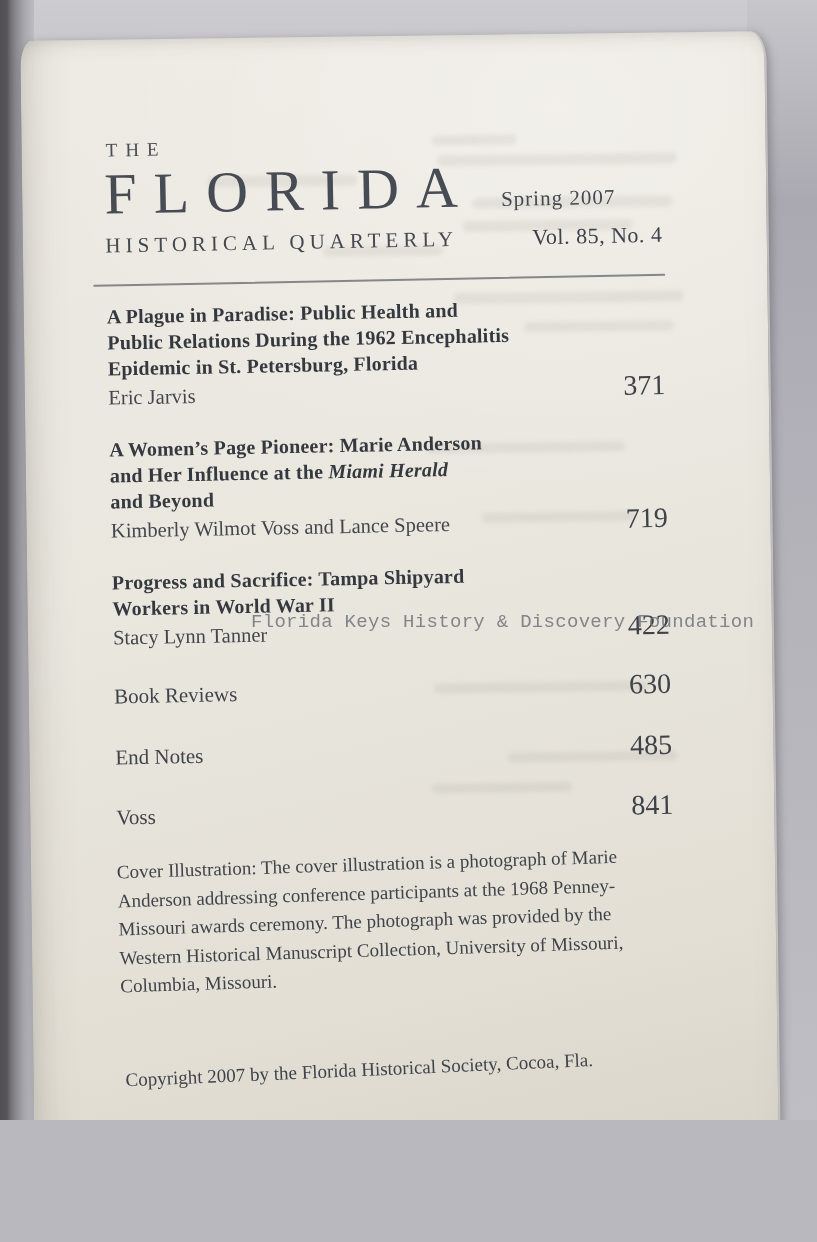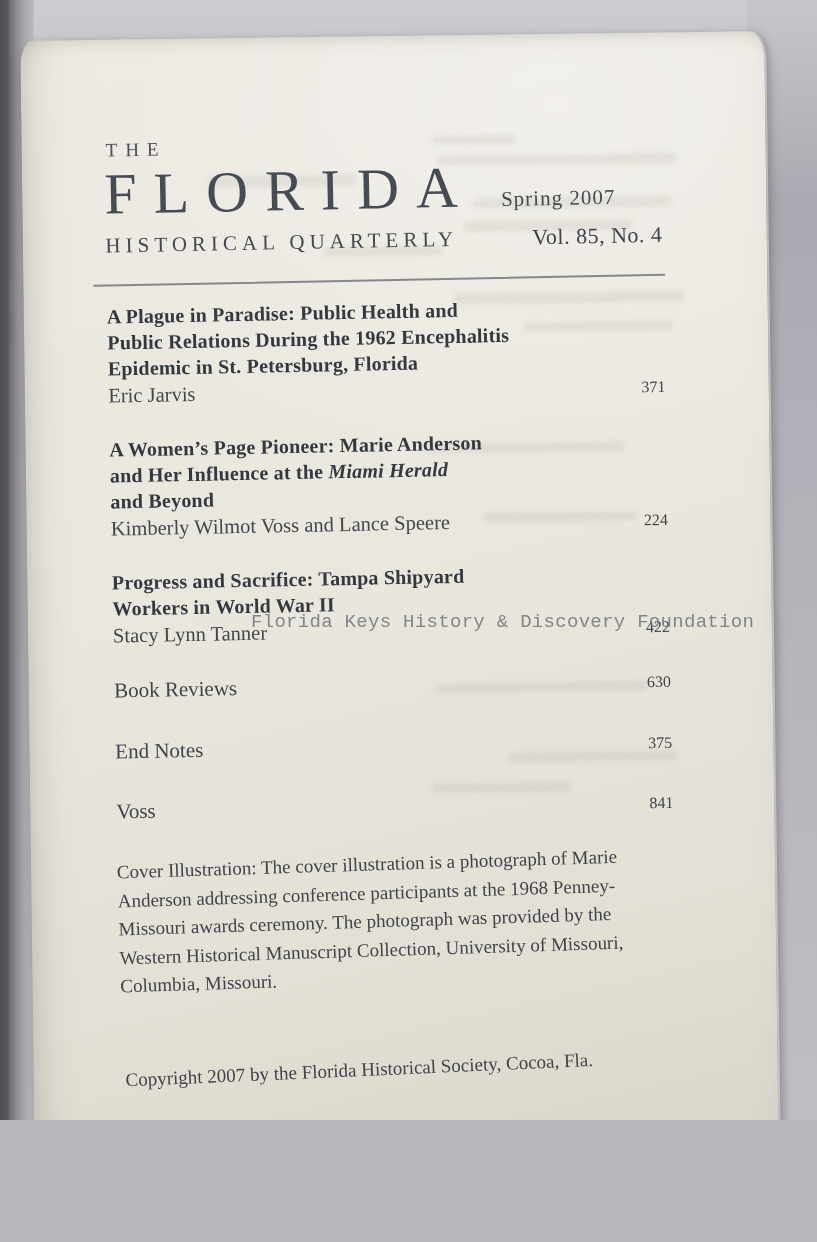--- a/index.html
+++ b/index.html
@@ -38,21 +38,21 @@
   .sub-row{display:flex;align-items:baseline;justify-content:space-between;margin-top:4px;}
   .subtitle{font-size:21px;letter-spacing:5px;color:#44484f;}
   .volume{font-size:22px;letter-spacing:0.5px;color:#3e424a;}
   .rule{position:absolute;left:72px;top:243px;width:572px;height:2px;background:#63666b;opacity:0.75;border-radius:1px;}
 
   .article{position:absolute;left:85px;width:557px;}
   .art1{top:262px;} .art2{top:395px;} .art3{top:528px;}
   .t{font-weight:bold;font-size:20px;line-height:26px;color:#34383f;letter-spacing:0.2px;}
   .it{font-style:italic;}
   .byline{display:flex;justify-content:space-between;align-items:baseline;font-size:20.5px;line-height:26px;color:#42464d;margin-top:1px;}
-  .pageno{font-size:16px;color:#3e4249;font-family:Liberation Serif, serif;}
+  .pageno{font-size:28px;color:#3e4249;font-family:Liberation Serif, serif;}
 
   .secrow{position:absolute;left:85px;width:557px;display:flex;justify-content:space-between;align-items:baseline;font-size:21px;color:#3f434a;}
   .sec1{top:637px;} .sec2{top:698px;} .sec3{top:758px;}
 
   .cover{position:absolute;left:85px;top:817px;width:575px;font-size:19px;line-height:28.5px;color:#3f434a;transform:rotate(-0.7deg);transform-origin:0 50%;}
   .copyright{position:absolute;left:89px;top:1028px;width:560px;font-size:19px;color:#3f434a;transform:rotate(-1.4deg);transform-origin:0 50%;}
 
   .watermark{position:absolute;left:251px;top:611px;font-family:Liberation Mono, monospace;
     font-size:19px;color:#70747a;opacity:0.85;letter-spacing:0.3px;white-space:nowrap;}
 </style>
@@ -104,40 +104,40 @@
           <span class="pageno">371</span>
         </div>
       </div>
 
       <div class="article art2">
         <div class="t">A Women’s Page Pioneer: Marie Anderson</div>
         <div class="t"><span>and Her Influence at the </span><span class="it">Miami Herald</span></div>
         <div class="t">and Beyond</div>
         <div class="byline">
           <span>Kimberly Wilmot Voss and Lance Speere</span>
-          <span class="pageno">224</span>
+          <span class="pageno">719</span>
         </div>
       </div>
 
       <div class="article art3">
         <div class="t">Progress and Sacrifice: Tampa Shipyard</div>
         <div class="t">Workers in World War II</div>
         <div class="byline">
           <span>Stacy Lynn Tanner</span>
           <span class="pageno">422</span>
         </div>
       </div>
 
       <div class="secrow sec1">
         <span>Book Reviews</span>
         <span class="pageno">630</span>
       </div>
       <div class="secrow sec2">
         <span>End Notes</span>
-        <span class="pageno">375</span>
+        <span class="pageno">485</span>
       </div>
       <div class="secrow sec3">
         <span>Voss</span>
         <span class="pageno">841</span>
       </div>
 
       <div class="cover">
         <div>Cover Illustration: The cover illustration is a photograph of Marie</div>
         <div>Anderson addressing conference participants at the 1968 Penney-</div>
         <div>Missouri awards ceremony.  The photograph was provided by the</div>

